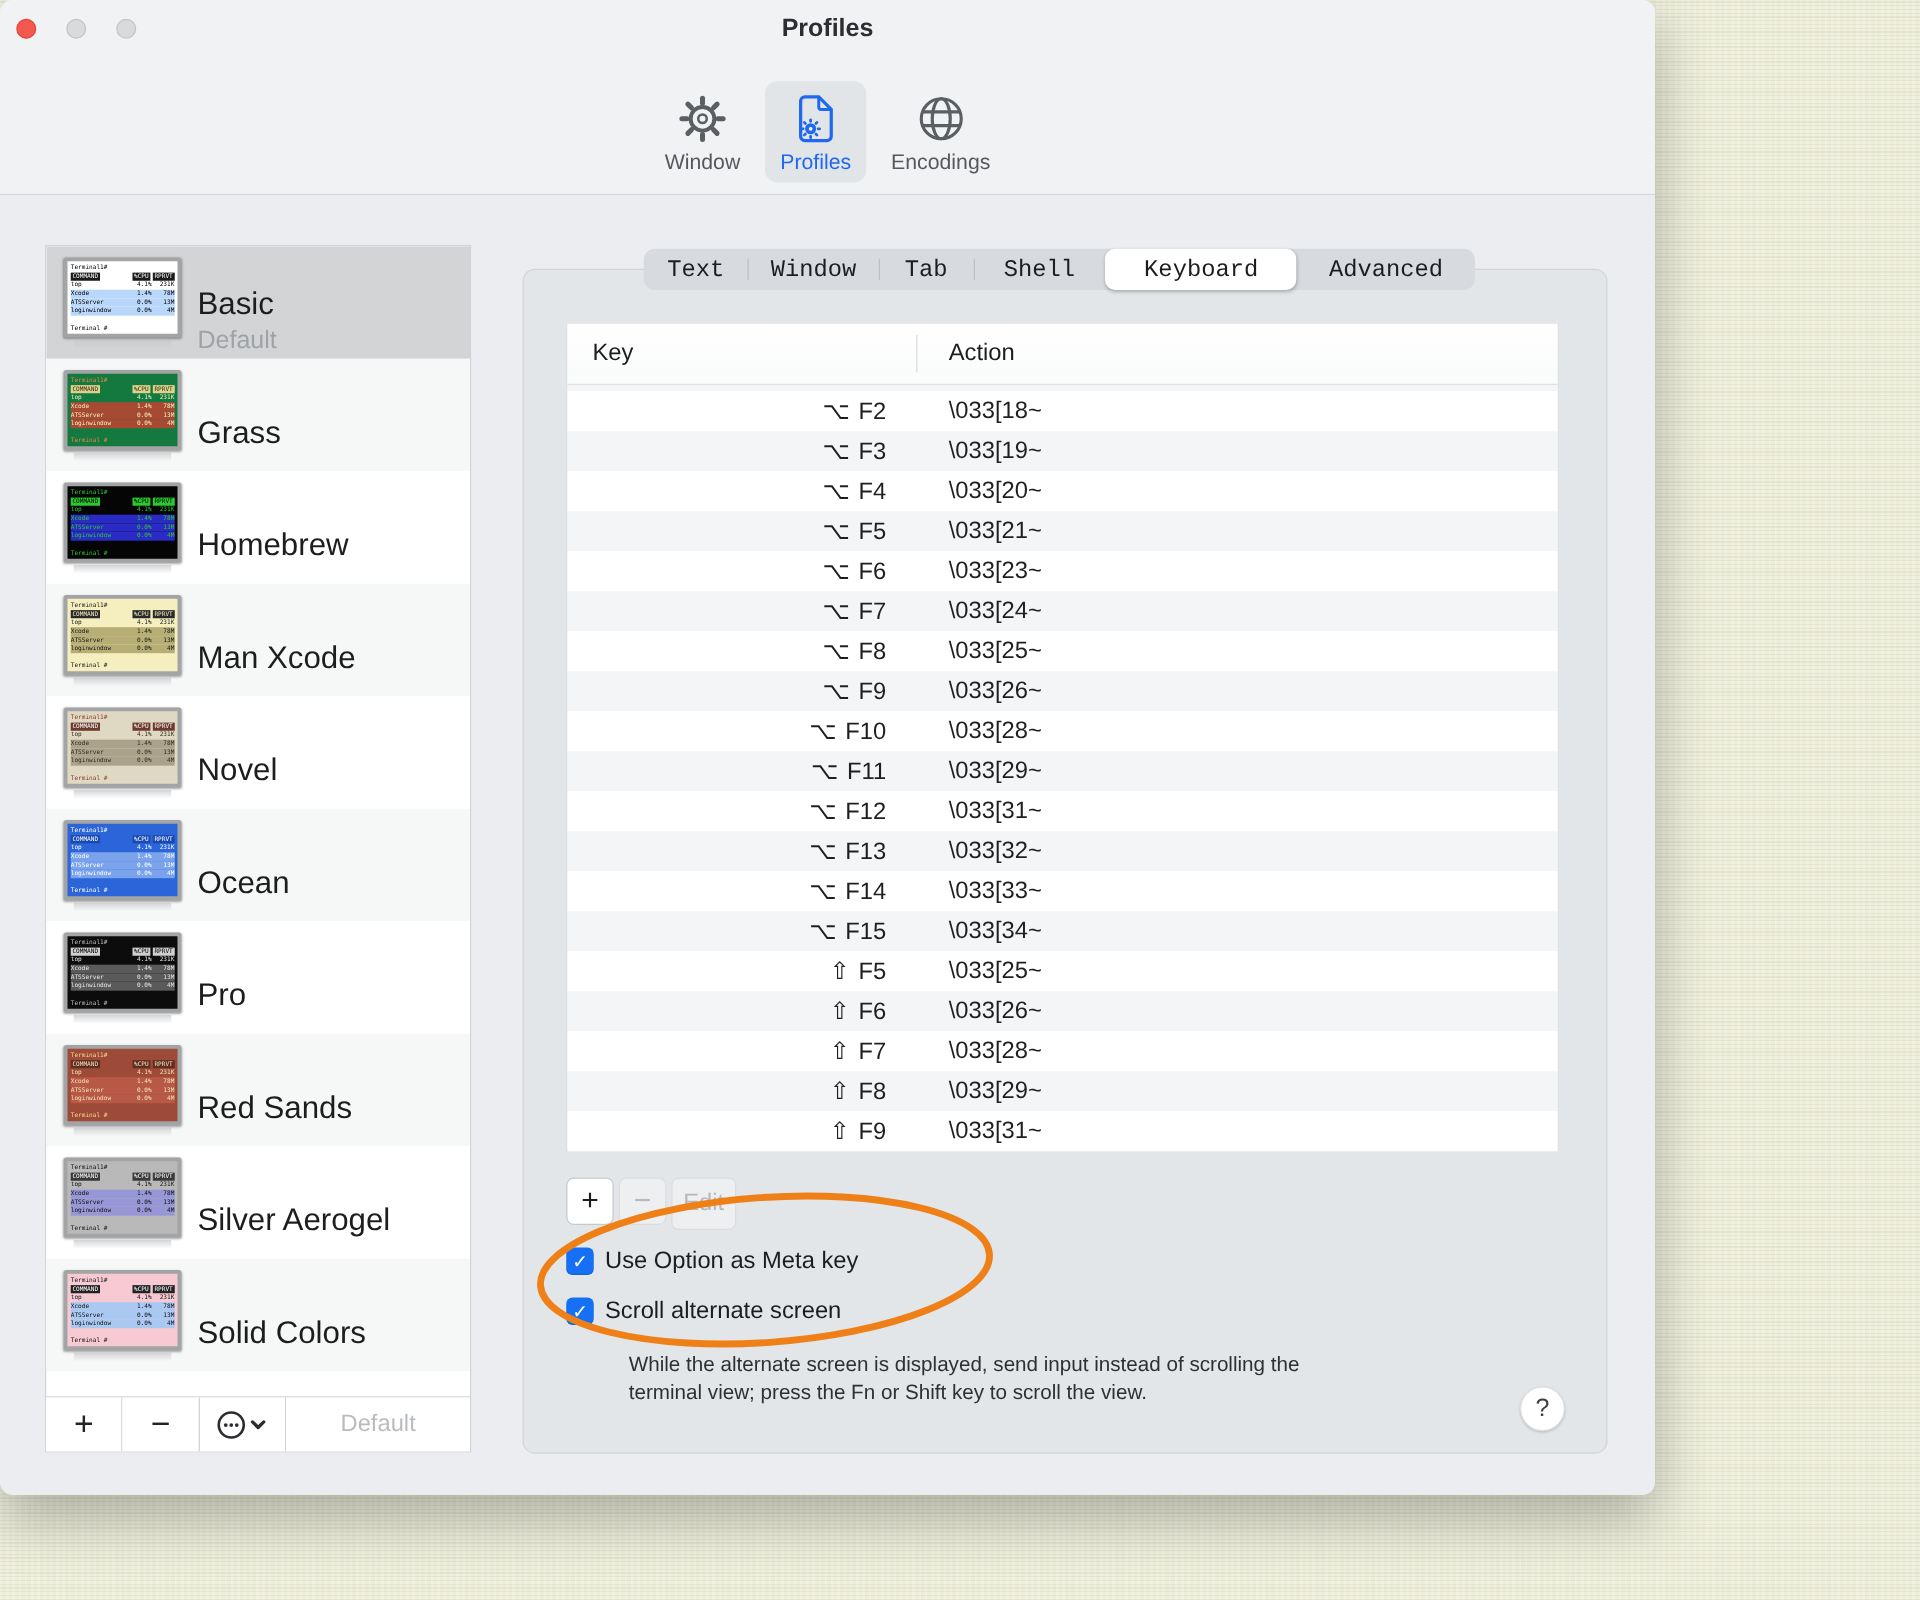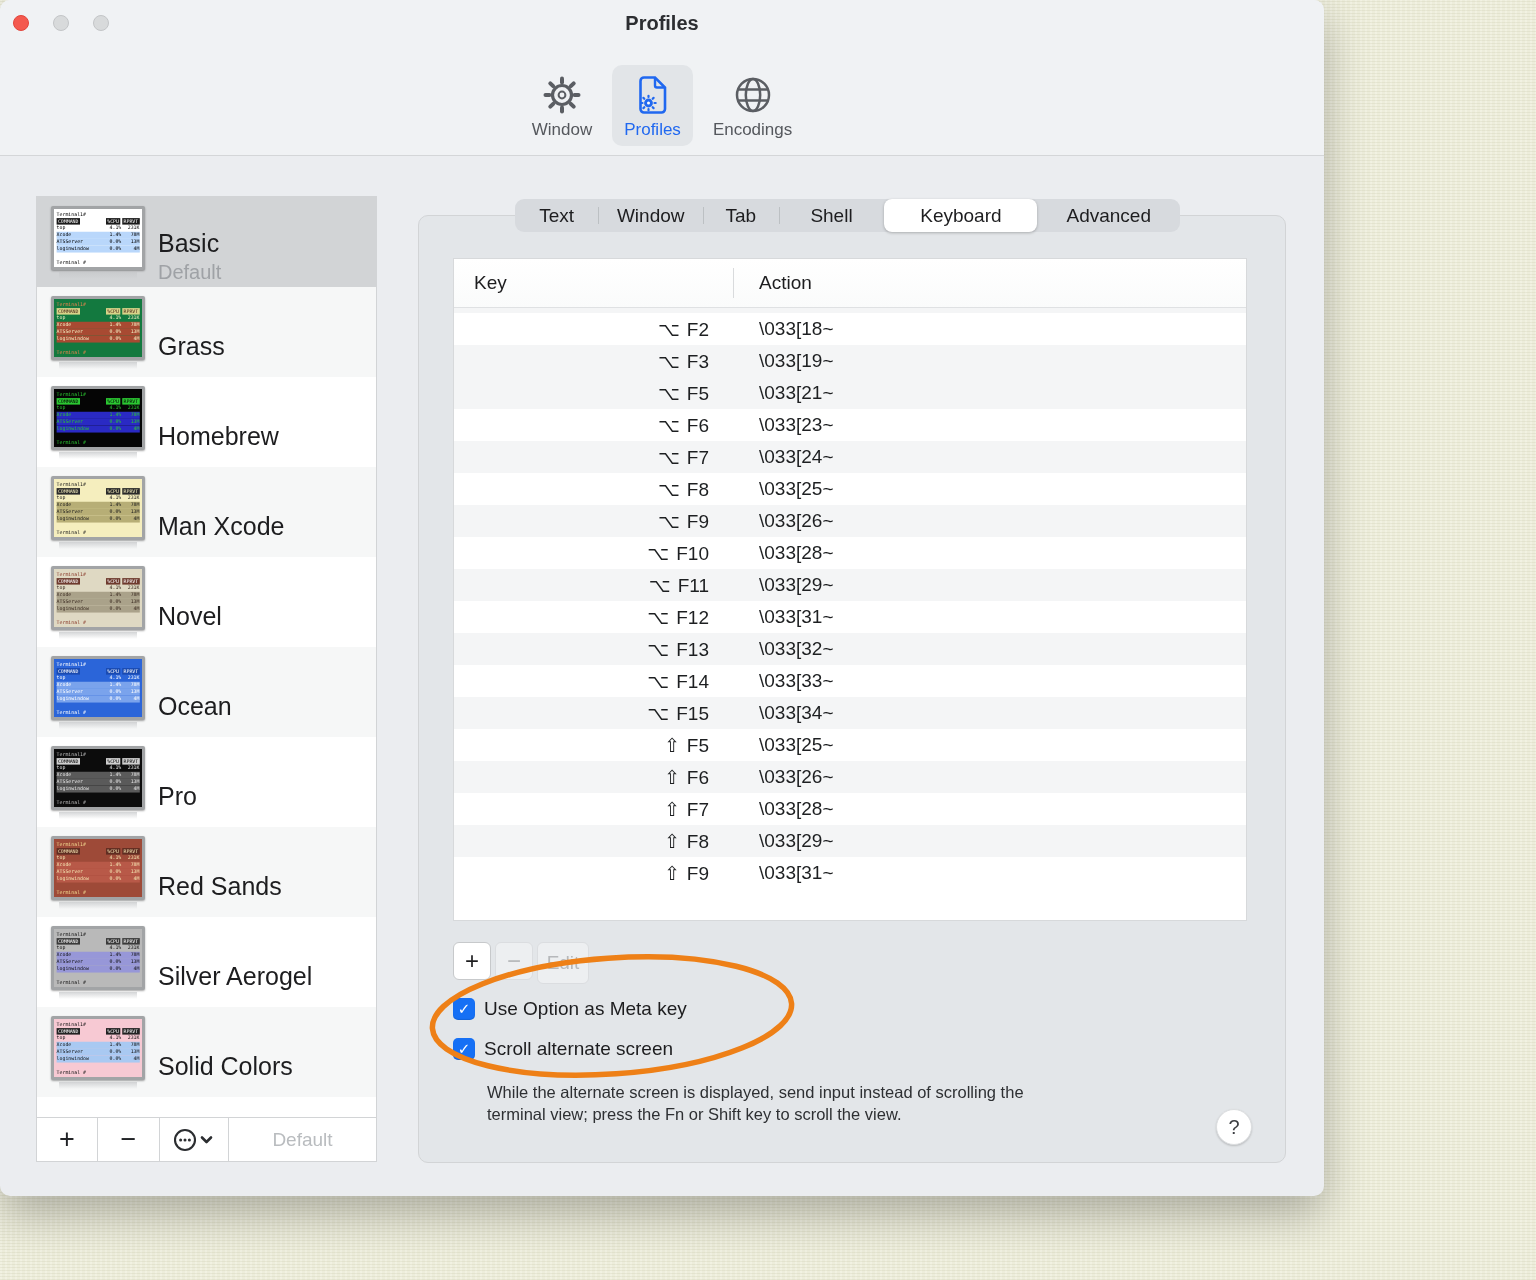--- a/index.html
+++ b/index.html
@@ -56,21 +56,21 @@
   .sf-btn{display:flex;align-items:center;justify-content:center;border-right:1px solid #d2d4d6;background:#fff;border-top:none;border-left:none;border-bottom:none;}
   .sf-btn.plus{width:61px;font-size:27px;font-weight:300;color:#212326;}
   .sf-btn.minus{width:62px;font-size:27px;font-weight:300;color:#212326;}
   .sf-btn.more{width:69px;}
   .sf-btn.default{flex:1;border-right:none;font-size:19px;color:#b9bcbf;}
   
   .groupbox{position:absolute;left:418px;top:59px;width:868px;height:948px;background:#e3e6e9;
     border:1px solid #d2d4d6;border-radius:10px;}
   .seg{position:absolute;left:515px;top:43px;width:665px;height:33px;background:#d7dade;border-radius:9px;
     display:flex;z-index:2;font-size:19px;color:#1d1d1f;}
-  .seg-item{display:flex;align-items:center;justify-content:center;position:relative;}
+  .seg-item{display:flex;align-items:center;justify-content:center;position:relative;font-family:Liberation Mono, monospace;}
   .seg-item.sep::before{content:"";position:absolute;left:0;top:8px;bottom:8px;width:1px;background:#bcc0c3;}
   .seg-item.selected{background:#fff;border-radius:8px;box-shadow:0 1px 3px rgba(0,0,0,.25);}
   
   .kbd-table{position:absolute;left:34px;top:42px;width:794px;height:663px;background:#fff;border:1px solid #d7d9db;}
   .kbd-header{position:relative;display:flex;align-items:center;height:49px;font-size:19px;color:#1d1d1f;
     background:linear-gradient(#ffffff,#fafbfb);border-bottom:1px solid #dfe1e3;}
   .kh-key{width:279px;padding-left:20px;}
   .kh-div{position:absolute;left:279px;top:9px;bottom:9px;width:1px;background:#d9dbdd;}
   .kh-action{padding-left:26px;}
   .sliver{height:5px;background:#f4f5f6;}
@@ -83,21 +83,21 @@
   .table-actions{position:absolute;left:34px;top:726px;display:flex;gap:4px;}
   .ta-btn{width:38px;height:38px;border:1px solid #c7c9cb;background:#fff;border-radius:6px;
     font-size:24px;color:#1d1d1f;display:flex;align-items:center;justify-content:center;}
   .ta-btn.disabled{background:#edeff1;border-color:#dbdde0;color:#b6b8bb;}
   .ta-btn.edit{width:52px;height:42px;font-size:19px;}
   .cbrow{position:absolute;left:34px;display:flex;align-items:center;gap:9px;}
   .cbox{width:22px;height:22px;border-radius:5px;background:#1670f5;color:#fff;display:flex;
     align-items:center;justify-content:center;font-size:15px;font-family:"DejaVu Sans",sans-serif;
     box-shadow:inset 0 -1px 1px rgba(0,0,0,.12);}
   .cblabel{font-size:19px;color:#1d1d1f;}
-  .alt-help{position:absolute;left:68px;top:865px;width:672px;font-size:16.5px;line-height:1.35;
+  .alt-help{position:absolute;left:84px;top:865px;width:672px;font-size:16.5px;line-height:1.35;
     color:#2e3033;white-space:pre-line;}
   .help-btn{position:absolute;left:797px;top:893px;width:36px;height:36px;border-radius:50%;background:#fff;
     border:1px solid #dcdee0;box-shadow:0 1px 2px rgba(0,0,0,.18);display:flex;align-items:center;
     justify-content:center;font-size:20px;color:#3c3e42;}
   .annotation-layer{position:absolute;left:0;top:0;width:1536px;height:1280px;pointer-events:none;z-index:20;}
 </style>
 </head>
 <body>
 
 <div class="window">
@@ -595,20 +595,24 @@
         <div class="kbd-rows" id="kbd-rows">
             <div class="sliver"></div>
             <div class="krow">
               <div class="k-key"><span class="mod">⌥</span><span>F2</span></div>
               <div class="k-action">\033[18~</div>
             </div>
             <div class="krow alt">
               <div class="k-key"><span class="mod">⌥</span><span>F3</span></div>
               <div class="k-action">\033[19~</div>
             </div>
+            <div class="krow">
+              <div class="k-key"><span class="mod">⌥</span><span>F4</span></div>
+              <div class="k-action">\033[20~</div>
+            </div>
             <div class="krow alt">
               <div class="k-key"><span class="mod">⌥</span><span>F5</span></div>
               <div class="k-action">\033[21~</div>
             </div>
             <div class="krow">
               <div class="k-key"><span class="mod">⌥</span><span>F6</span></div>
               <div class="k-action">\033[23~</div>
             </div>
             <div class="krow alt">
               <div class="k-key"><span class="mod">⌥</span><span>F7</span></div>

